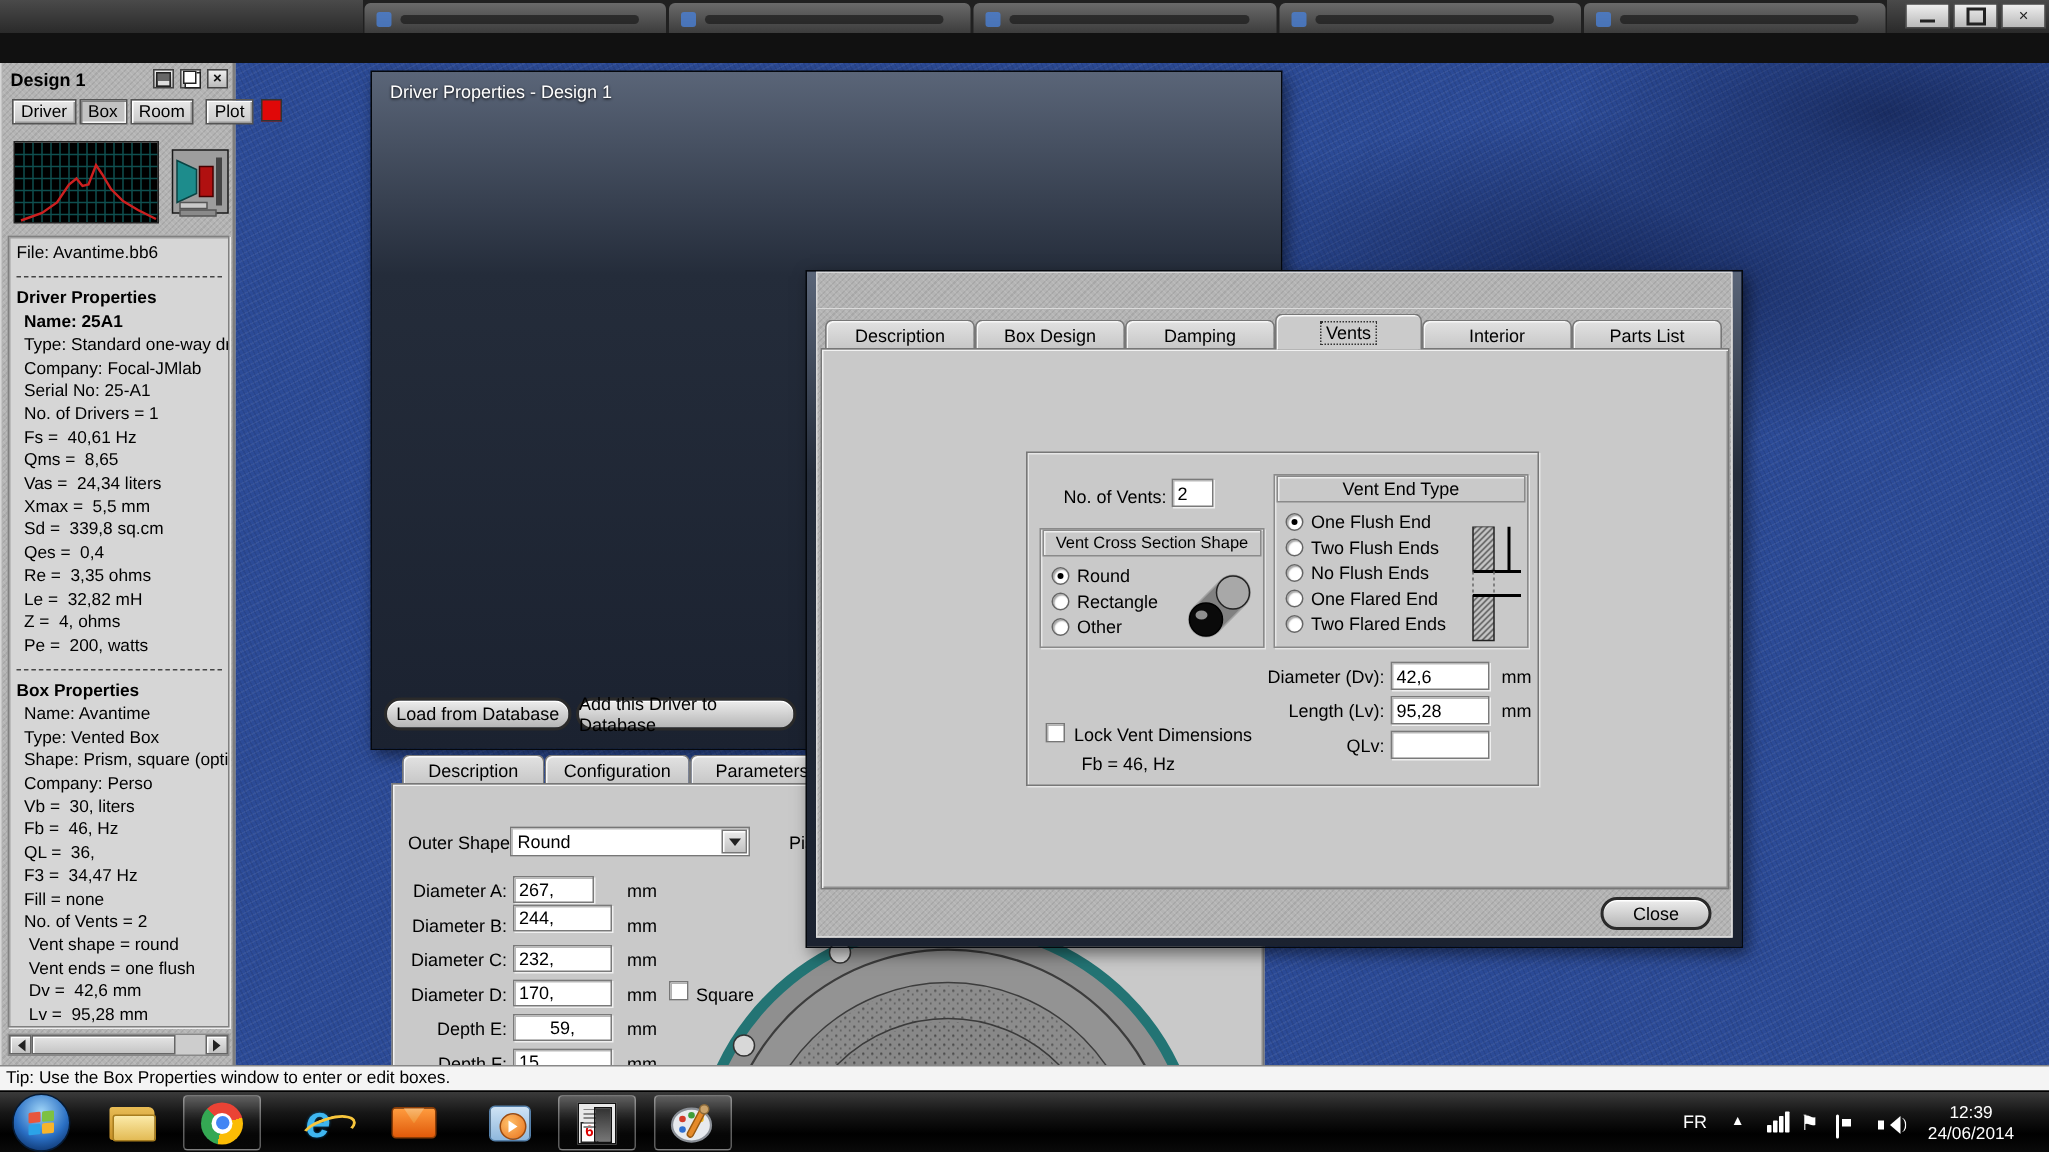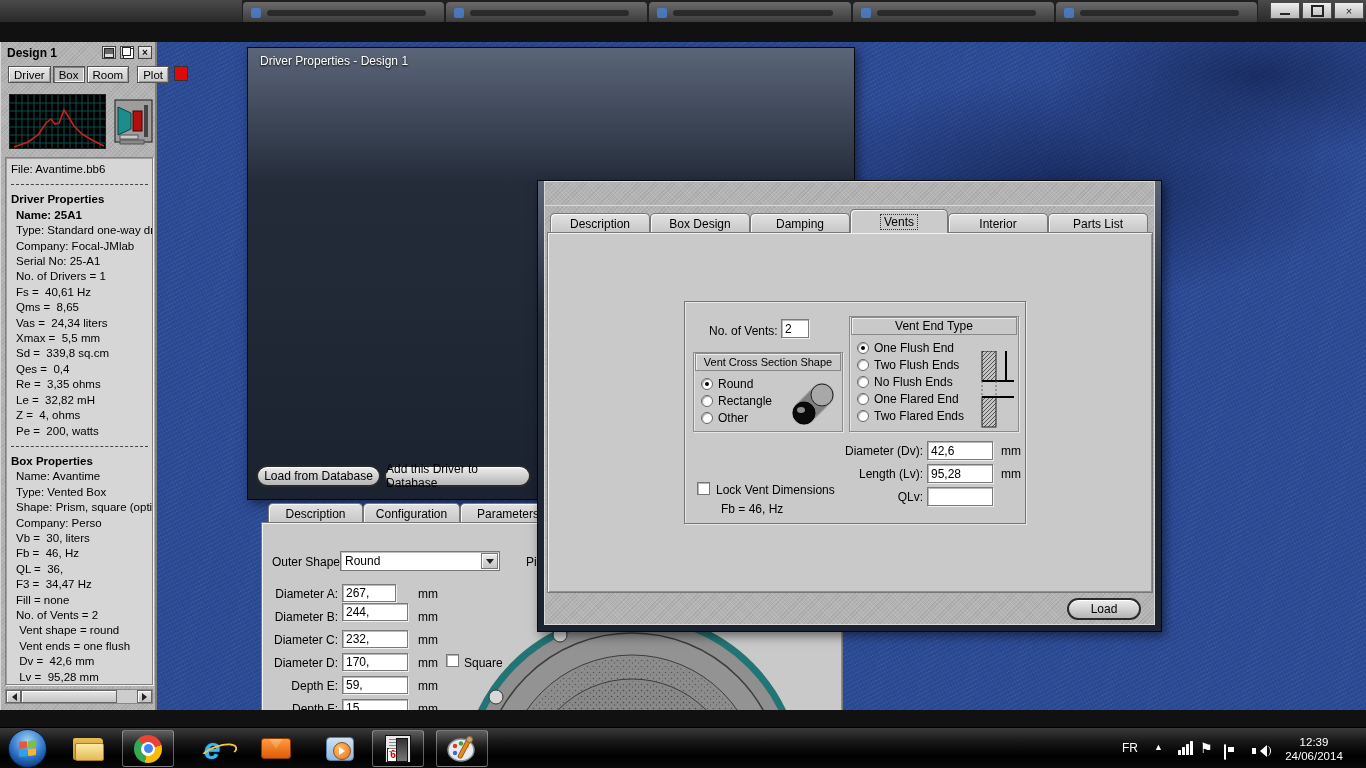--- a/index.html
+++ b/index.html
@@ -354,21 +354,21 @@
           <input class="tin" style="position: absolute; left: 80px; top: 107px; width: 66px; height: 18px;" value="232,">
           <span class="flabel" style="left:156px; top:110px;">mm</span>
 
           <span class="flabel r-align" style="left:2px; top:133px; width:74px;">Diameter D:</span>
           <input class="tin" style="position: absolute; left: 80px; top: 130px; width: 66px; height: 18px;" value="170,">
           <span class="flabel" style="left:156px; top:133px;">mm</span>
           <span class="checkbox" style="position:absolute; left:184px; top:131px;"></span>
           <span class="flabel" style="left:202px; top:133px;">Square</span>
 
           <span class="flabel r-align" style="left:2px; top:156px; width:74px;">Depth E:</span>
-          <input class="tin" style="position: absolute; left: 80px; top: 153px; width: 66px; height: 18px;" value="59,">
+          <input class="tin" style="position: absolute; left: 80px; top: 153px; width: 66px; height: 18px; text-align: center;" value="59,">
           <span class="flabel" style="left:156px; top:156px;">mm</span>
 
           <span class="flabel r-align" style="left:2px; top:179px; width:74px;">Depth F:</span>
           <input class="tin" style="position: absolute; left: 80px; top: 176px; width: 66px; height: 18px;" value="15,">
           <span class="flabel" style="left:156px; top:179px;">mm</span>
 
         </div>
 
         <div class="pill-btn" style="position:absolute; left:2px; bottom:6px; width:125px; height:22px;">
           <span>Load from Database</span>
@@ -490,27 +490,30 @@
             <span class="flabel r-align" style="left:148px; top:165px; width:90px;">Length (Lv):</span>
             <input class="tin" style="position: absolute; left: 242px; top: 162px; width: 66px; height: 19px;" value="95,28">
             <span class="flabel" style="left:316px; top:165px;">mm</span>
 
             <span class="flabel r-align" style="left:148px; top:188px; width:90px;">QLv:</span>
             <input class="tin" style="position: absolute; left: 242px; top: 185px; width: 66px; height: 19px;" value="">
           </div>
 
         </div>
         <div class="pill-btn" style="position:absolute; right:14px; bottom:5px; width:74px; height:22px;">
-          <span>Load</span>
+          <span>Close</span>
         </div>
       </div>
     </div>
 
   </div>
 
+  <div id="statusbar">
+    <span>Tip: Use the Box Properties window to enter or edit boxes.</span>
+  </div>
 
   <div id="taskbar">
     <div id="start-orb">
       <span class="orb-flag">
           <i></i>
           <i></i>
           <i></i>
           <i></i>
         </span>
     </div>

